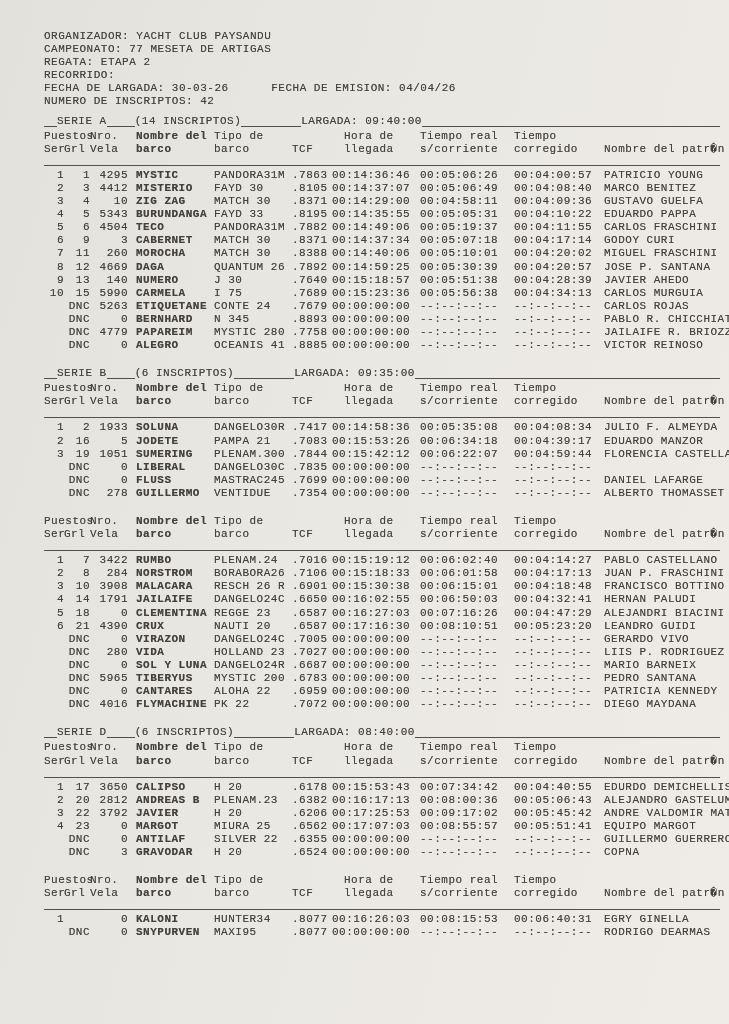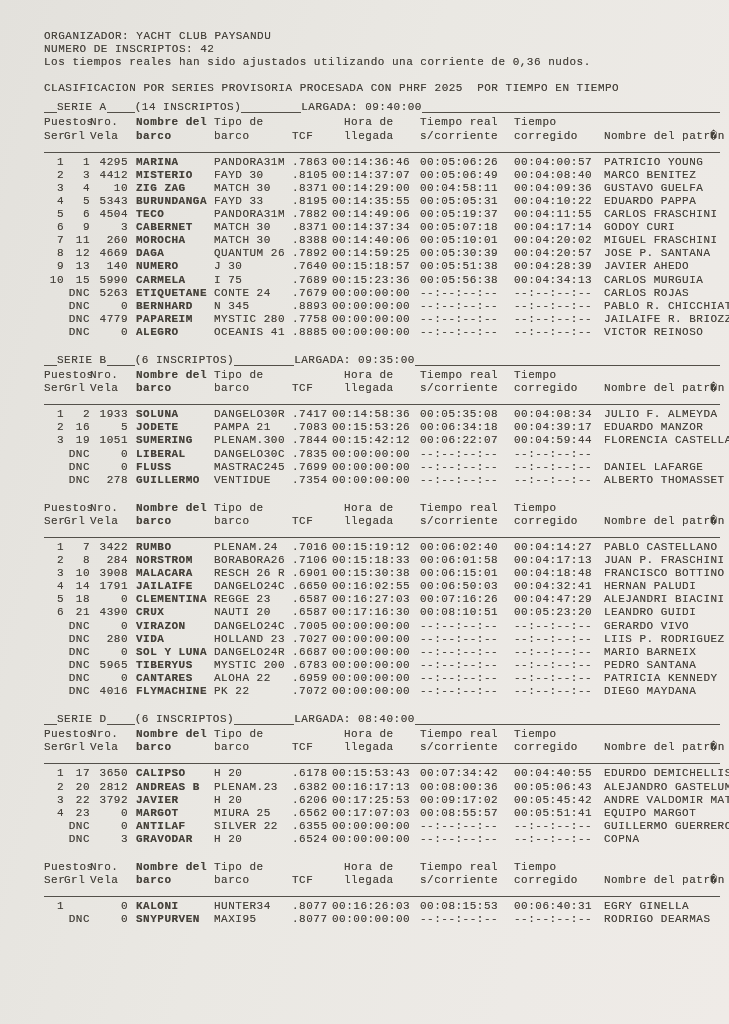--- a/index.html
+++ b/index.html
@@ -38,24 +38,26 @@
   tbody{border-top:1px solid #53504a;}
   tbody tr:first-child td{padding-top:3px;}
   .hora-indent{padding-left:12px;}
 </style>
 </head>
 <body>
 
 <div class="paper">
   <div class="info-block">
       <div>ORGANIZADOR: YACHT CLUB PAYSANDU</div>
+      <div>CAMPEONATO: 77 MESETA DE ARTIGAS</div>
+      <div>REGATA: ETAPA 2</div>
+      <div>RECORRIDO:</div>
+      <div>FECHA DE LARGADA: 30-03-26      FECHA DE EMISION: 04/04/26</div>
       <div>NUMERO DE INSCRIPTOS: 42</div>
-      <div>Los tiempos reales han sido ajustados utilizando una corriente de 0,36 nudos.</div>
     </div>
-  <div class="classification">CLASIFICACION POR SERIES PROVISORIA PROCESADA CON PHRF 2025  POR TIEMPO EN TIEMPO</div>
   <div class="series-container">
   <div class="series-block">
     <div class="series-title">
       <span class="us w12"></span><span class="t">SERIE A</span><span class="us w28"></span><span class="t">(14 INSCRIPTOS)</span><span class="us w60"></span><span class="t">LARGADA: 09:40:00</span><span class="us fill"></span>
     </div>
     <table>
       <colgroup>
         <col class="c-ser">
             <col class="c-grl">
             <col class="c-vela">
@@ -90,21 +92,21 @@
           <th>s/corriente</th>
           <th>corregido</th>
           <th>Nombre del patr�n</th>
         </tr>
       </thead>
       <tbody>
             <tr>
               <td class="r">1</td>
               <td class="r">1</td>
               <td class="r">4295</td>
-              <td class="pl">MARINA</td>
+              <td class="pl">MYSTIC</td>
               <td>PANDORA31M</td>
               <td>.7863</td>
               <td>00:14:36:46</td>
               <td>00:05:06:26</td>
               <td>00:04:00:57</td>
               <td>PATRICIO YOUNG</td>
             </tr>
             <tr>
               <td class="r">2</td>
               <td class="r">3</td>

